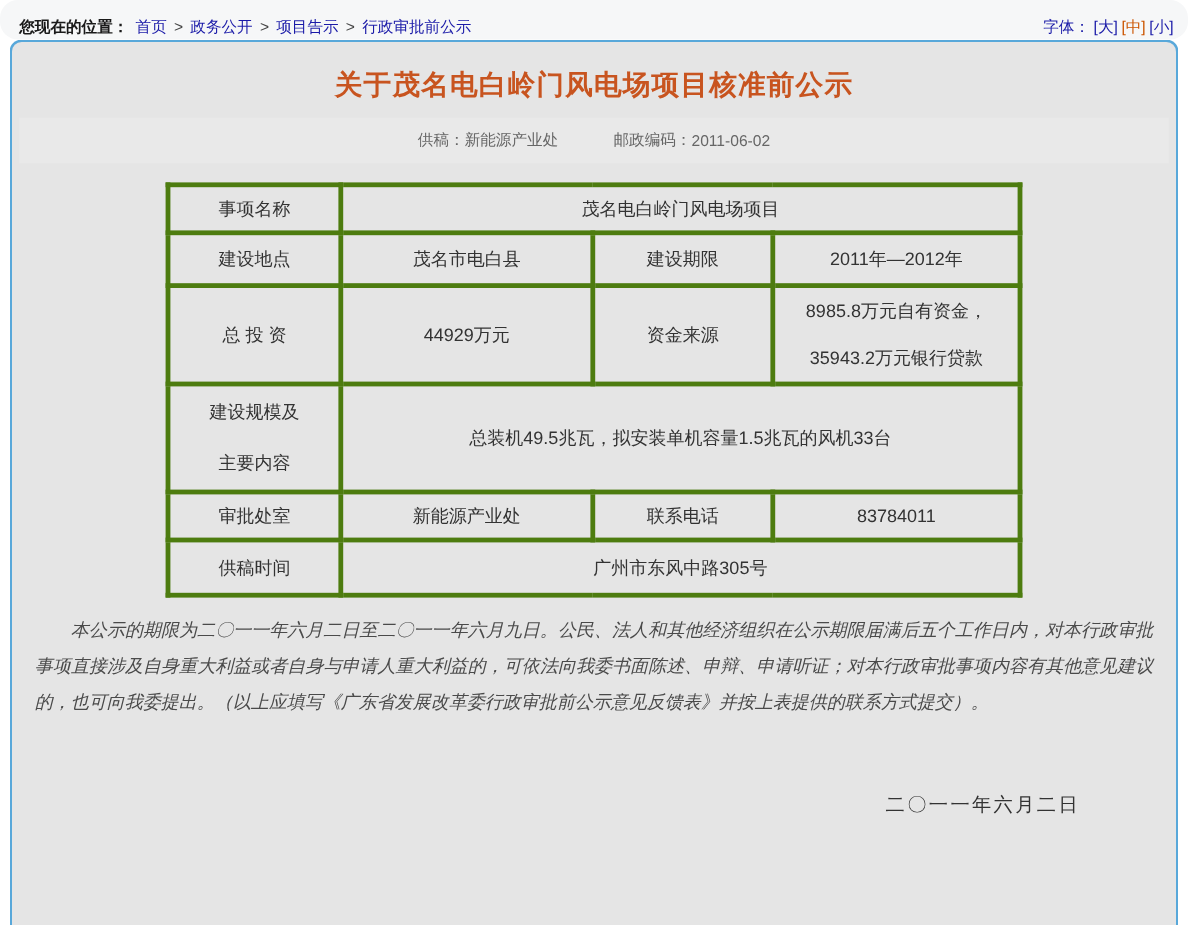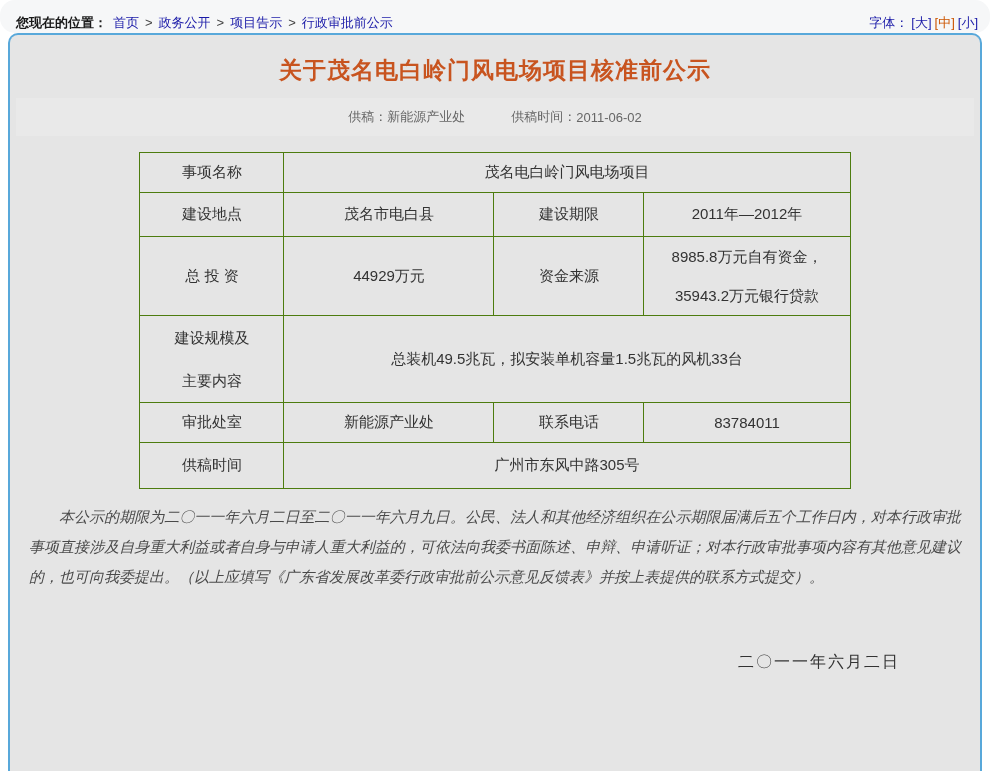--- a/index.html
+++ b/index.html
@@ -64,21 +64,21 @@
   .meta-item { display: flex; align-items: center; }
 
   
   table.project {
     margin: 16px auto 0 auto;
     width: 710px;
     border-collapse: collapse;
     table-layout: fixed;
   }
   table.project td {
-    border: 1px solid #4d7c0f;
+    border: 4px solid #4d7c0f;
     text-align: center;
     vertical-align: middle;
     font-size: 15px;
     color: #333333;
     overflow: hidden;
   }
   tr.h40 { height: 40px; }
   tr.h72 { height: 72px; }
   tr.h44 { height: 44px; }
   tr.h79 { height: 79px; }
@@ -133,21 +133,21 @@
 <div class="main-box">
 
   <div class="article-title">关于茂名电白岭门风电场项目核准前公示</div>
 
   <div class="meta-bar">
     <span class="meta-item">
       <span>供稿：</span>
       <span>新能源产业处</span>
     </span>
     <span class="meta-item">
-      <span>供稿时间：</span>
+      <span>邮政编码：</span>
       <span>2011-06-02</span>
     </span>
   </div>
 
   <table class="project">
     <colgroup>
       <col style="width:144px">
         <col style="width:210px">
         <col style="width:150px">
         <col style="width:206px">

